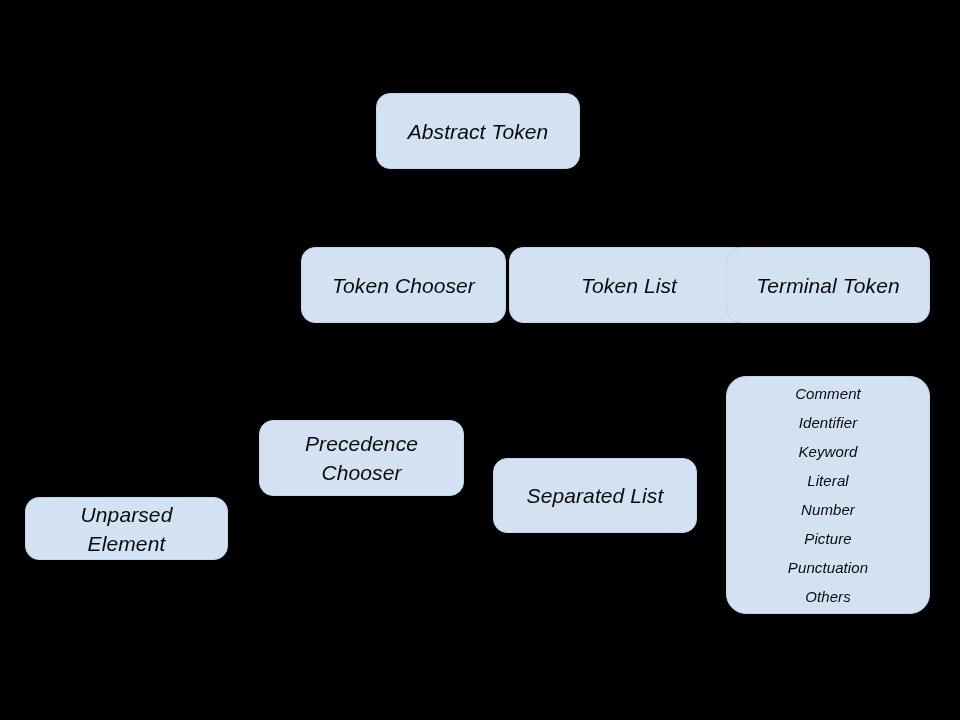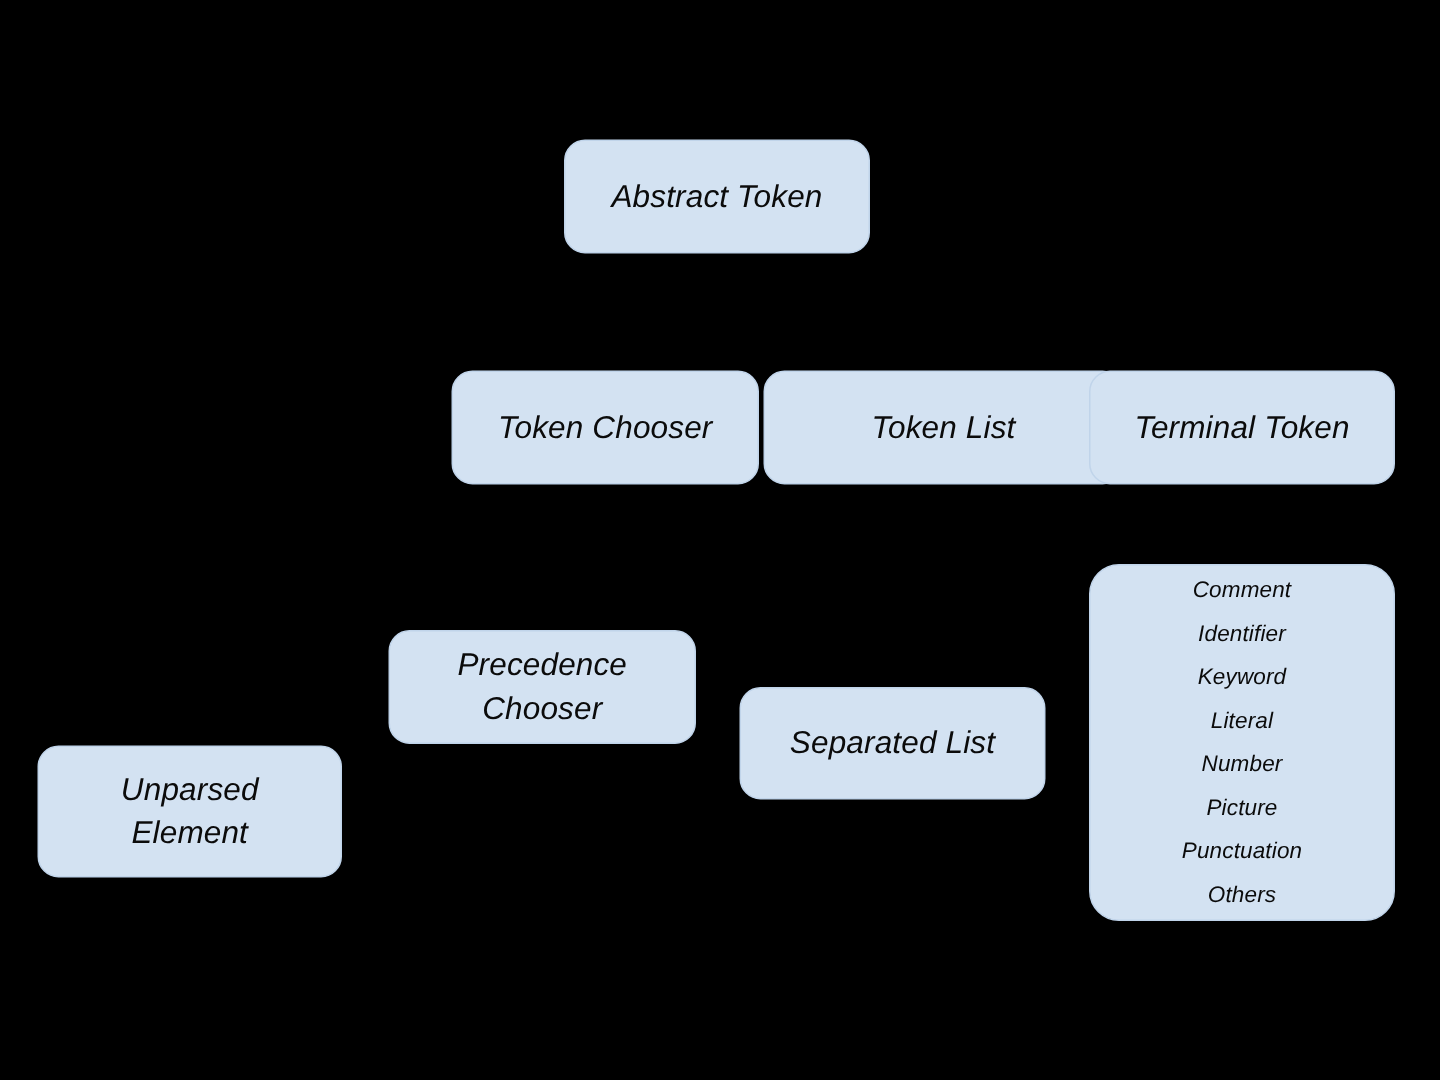--- a/index.html
+++ b/index.html
@@ -97,21 +97,21 @@
 
   <div class="node" style="left:259px; top:378px; width:205px; height:76px;margin-top:42px;">
     <span class="node-label">Precedence
 Chooser</span>
   </div>
 
   <div class="node" style="left:493px; top:458px; width:204px; height:75px;">
     <span class="node-label">Separated List</span>
   </div>
 
-  <div class="node" style="left:25px; top:497px; width:203px; height:88px;">
+  <div class="node" style="left:25px; top:497px; width:203px; height:63px;">
     <span class="node-label">Unparsed
 Element</span>
   </div>
 
   <div class="node list-node" style="left:726px; top:376px; width:204px; height:238px; border-radius:20px;">
     <span class="node-label">Comment
 Identifier
 Keyword
 Literal
 Number

